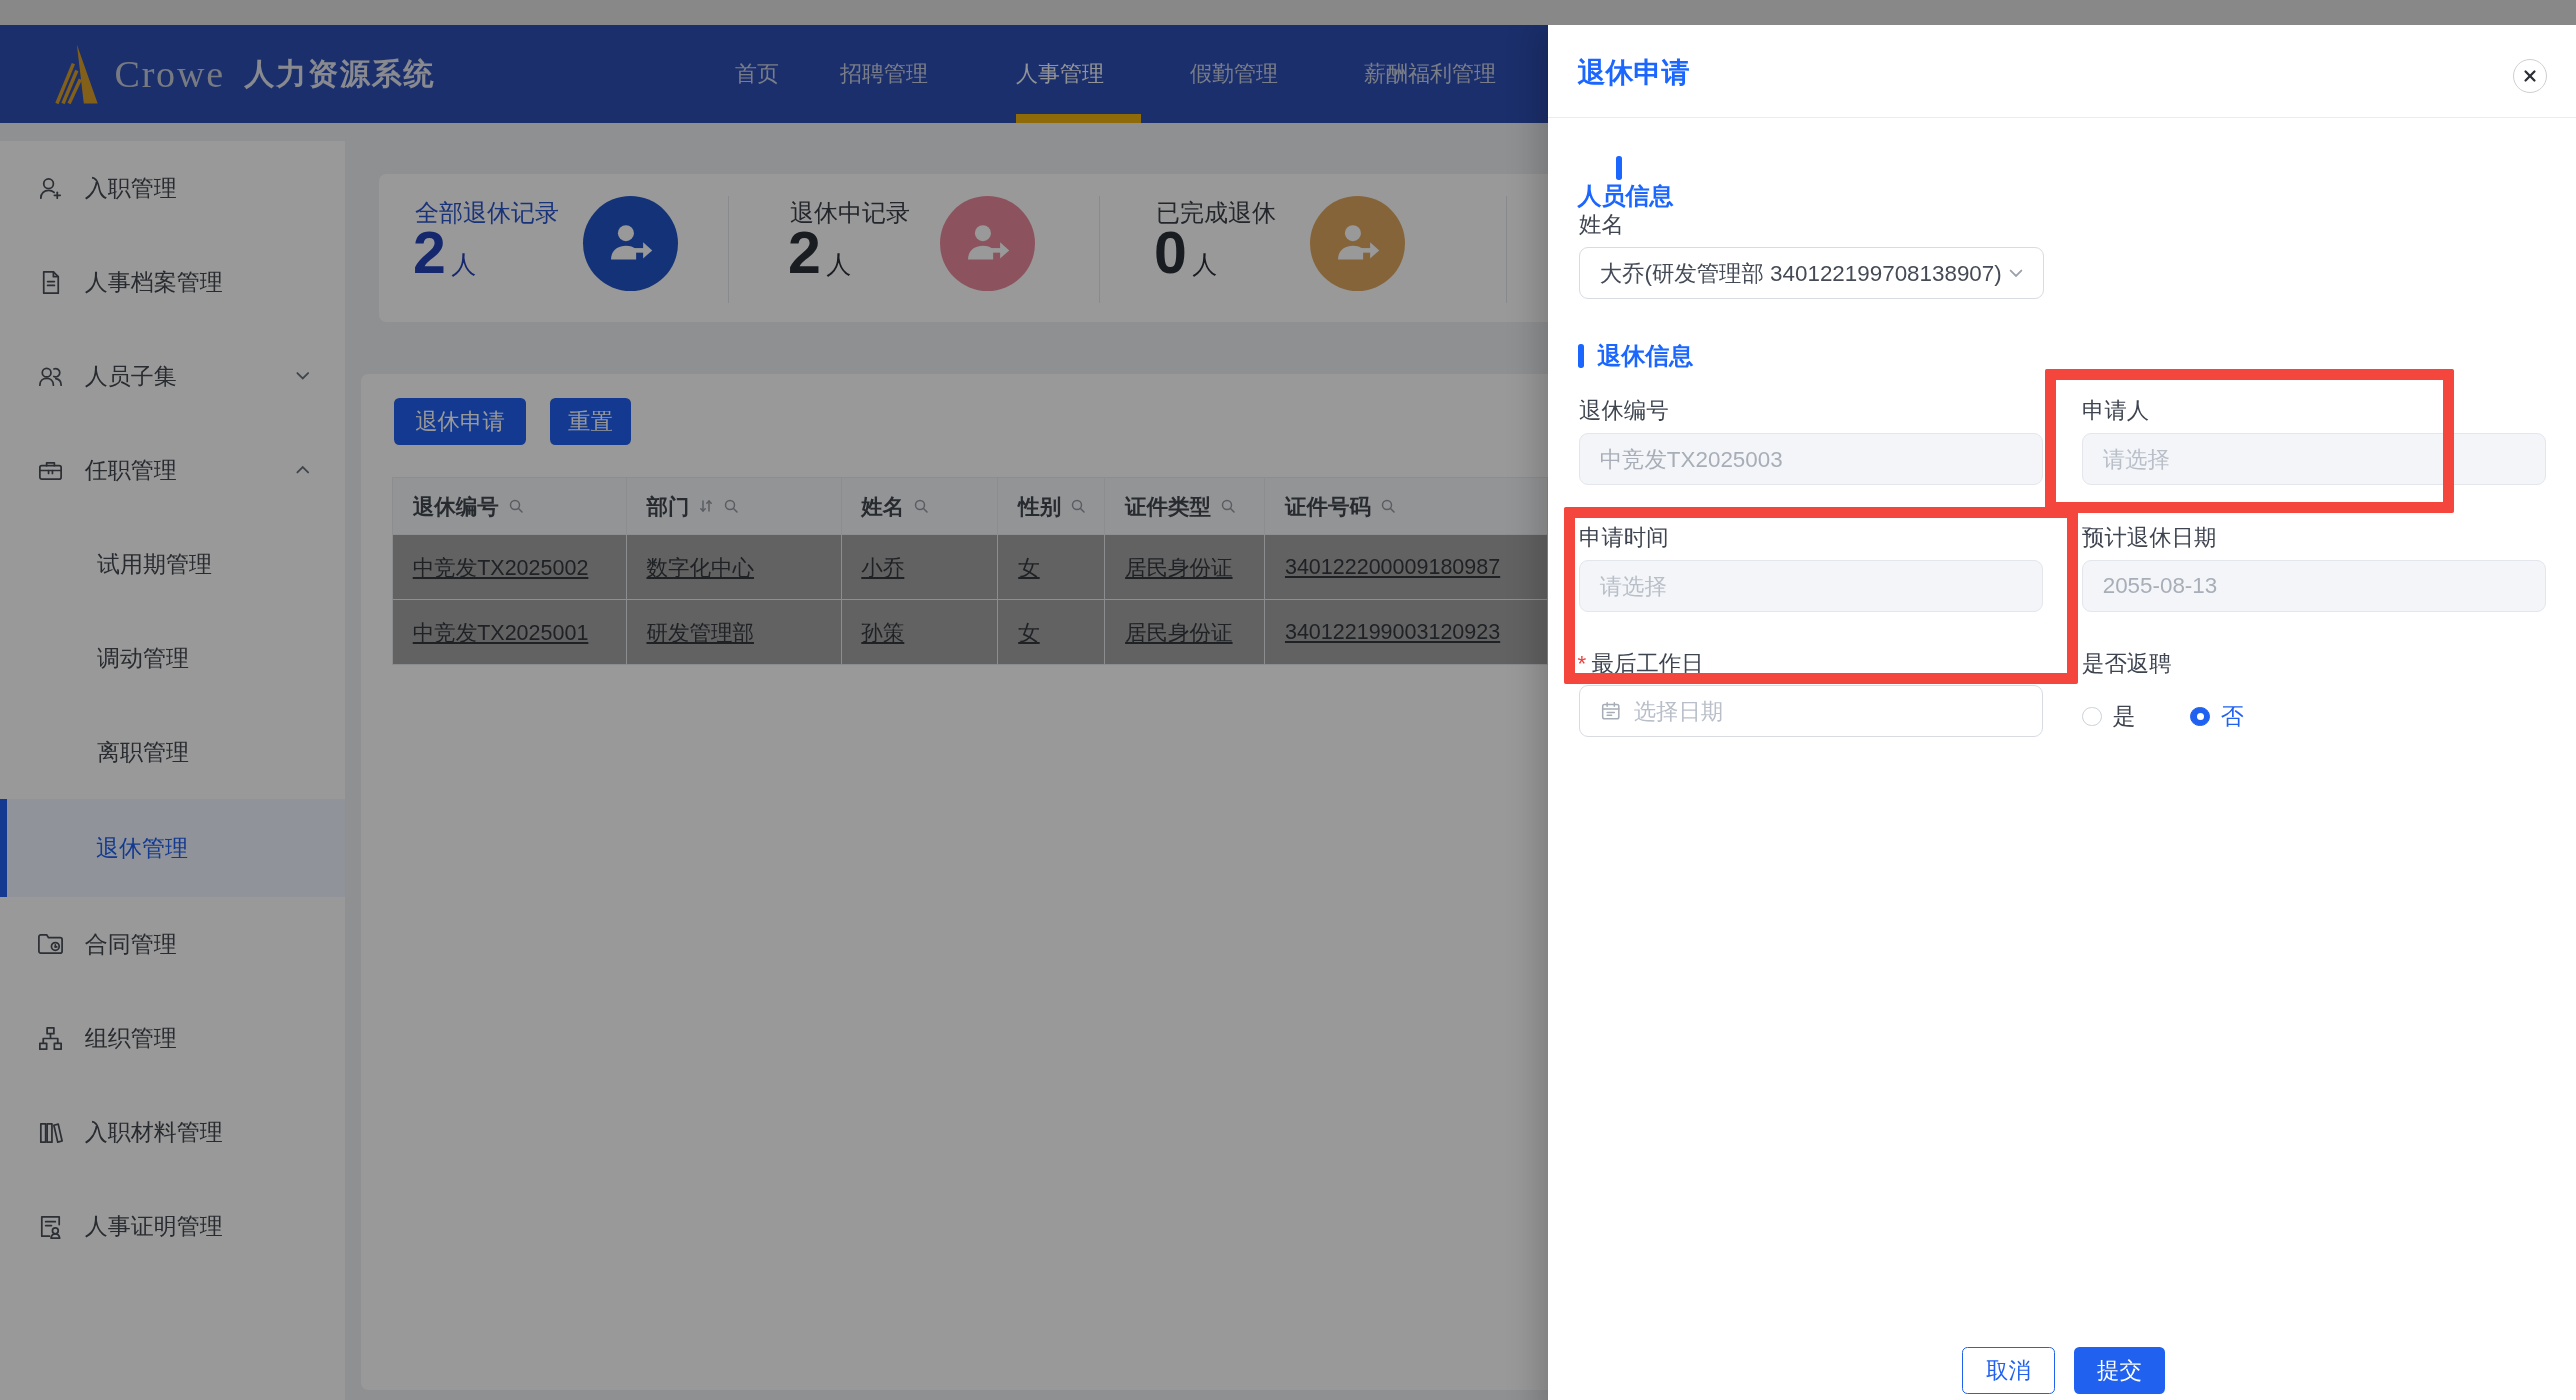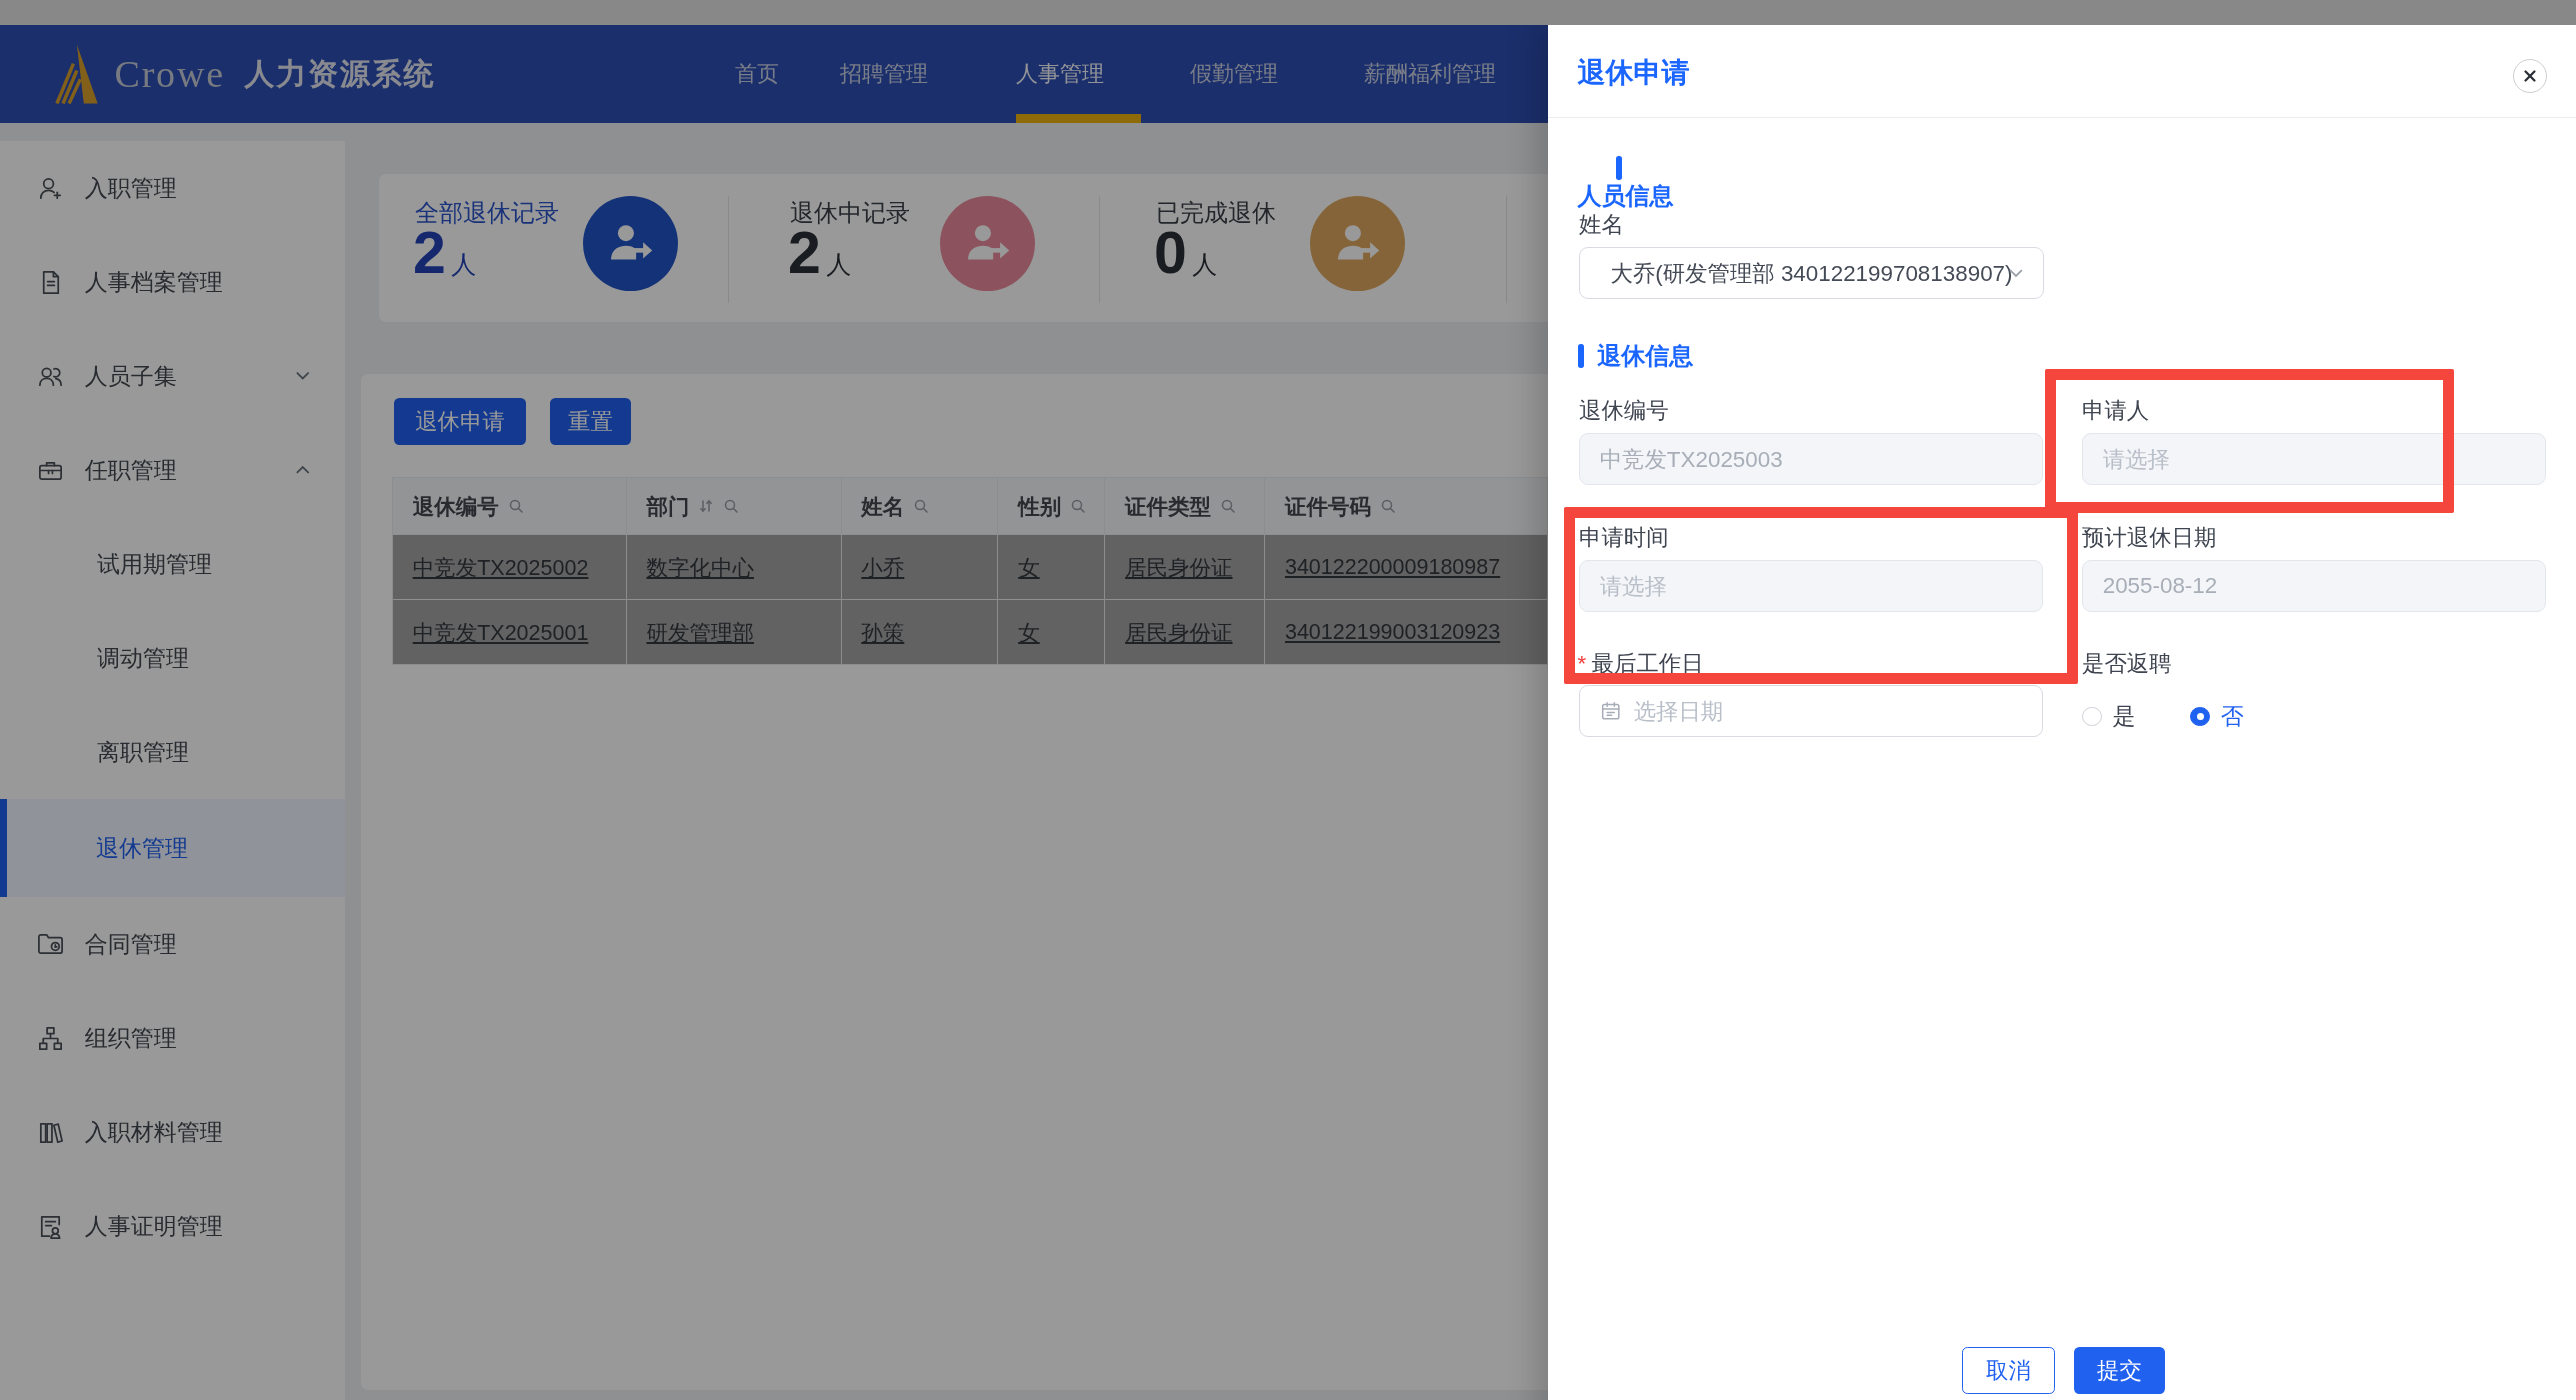--- a/index.html
+++ b/index.html
@@ -333,21 +333,21 @@
       </svg>
     </div>
     <div class="drawer-divider"></div>
 
     <div class="sec-hdr" style="top:131px;flex-direction:column;">
       <span class="sec-bar"></span>
       <span class="sec-txt">人员信息</span>
     </div>
 
     <div class="f-label" style="left:31px; top:184px;">姓名</div>
-    <div class="f-input f-enabled" style="left:31px; top:222px; width:465px;justify-content:center;">
+    <div class="f-input f-enabled" style="left:31px; top:222px; width:465px;">
       <span>大乔(研发管理部 340122199708138907)</span>
       <svg class="sel-chevron" width="18" height="12.5" viewBox="0 0 20 14" fill="none" stroke="#9aa1ab" stroke-width="2" stroke-linecap="round">
           <polyline points="4,4 10,10 16,4"></polyline>
         </svg>
     </div>
 
     <div class="sec-hdr" style="top:315px;">
       <span class="sec-bar"></span>
       <span class="sec-txt">退休信息</span>
     </div>
@@ -360,21 +360,21 @@
     <div class="f-input f-disabled" style="left:534px; top:408px; width:464px;">
       <span class="placeholder">请选择</span>
     </div>
 
     <div class="f-label" style="left:31px; top:497px;">申请时间</div>
     <div class="f-input f-disabled" style="left:31px; top:535px; width:464px;">
       <span class="placeholder">请选择</span>
     </div>
     <div class="f-label" style="left:534px; top:497px;">预计退休日期</div>
     <div class="f-input f-disabled" style="left:534px; top:535px; width:464px;">
-      <span>2055-08-12</span>
+      <span>2055-08-13</span>
     </div>
 
     <div class="f-label" style="left:29.5px; top:623px;">
       <span class="req">*</span><span>最后工作日</span>
     </div>
     <div class="f-input f-enabled" style="left:31px; top:660px; width:464px;">
       <svg width="21.5" height="21.5" viewBox="0 0 24 24" fill="none" stroke="#a7adb7" stroke-width="1.7" stroke-linecap="round" style="margin-right:12.5px;">
         <rect x="3" y="5" width="18" height="16" rx="2"></rect>
           <line x1="8" y1="3" x2="8" y2="7"></line>
           <line x1="16" y1="3" x2="16" y2="7"></line>

